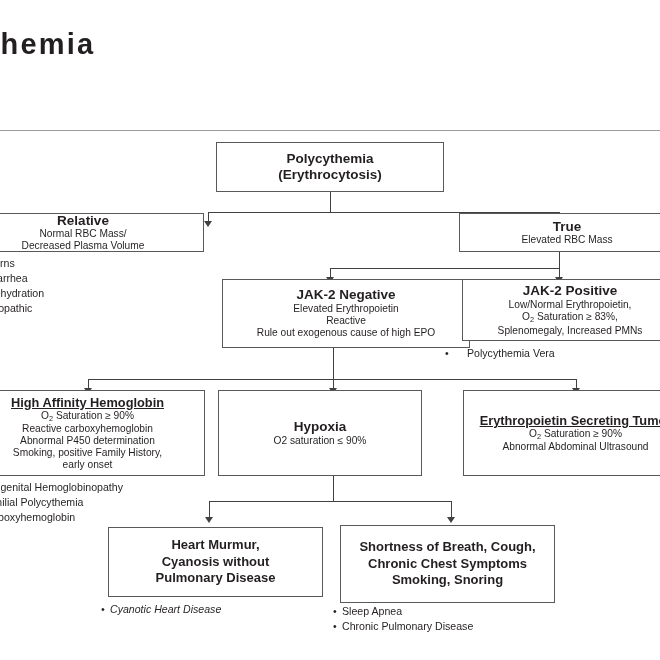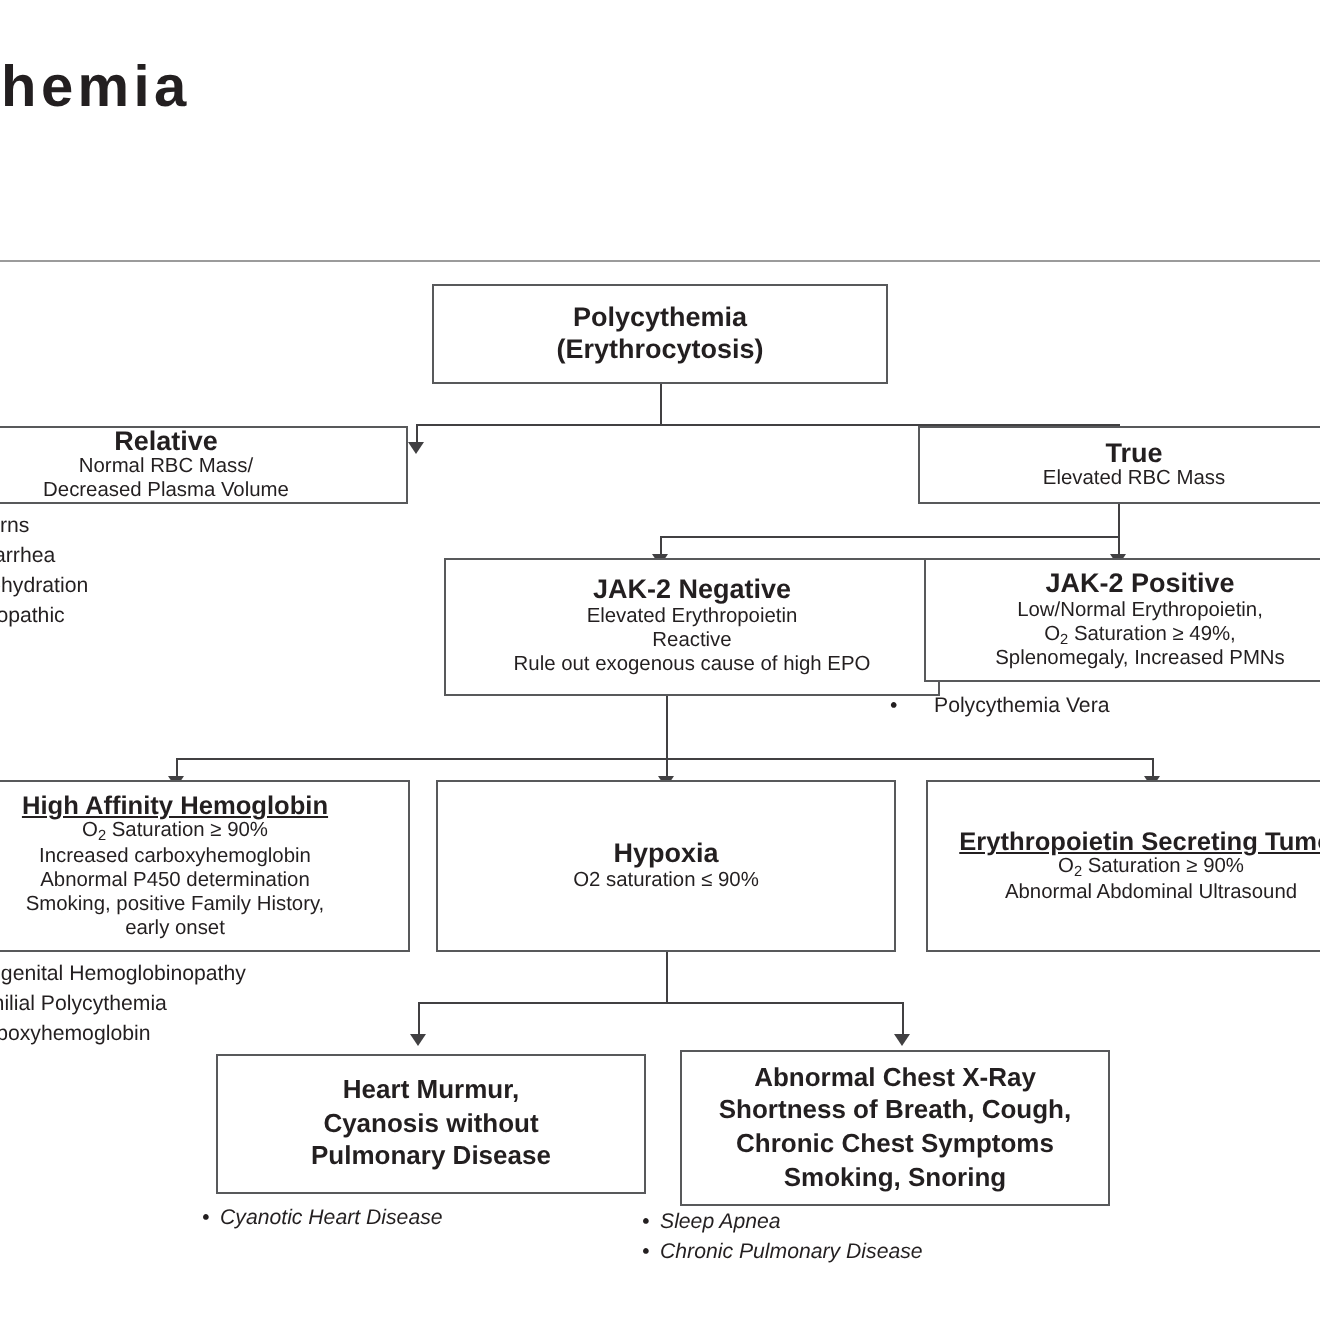--- a/index.html
+++ b/index.html
@@ -181,44 +181,44 @@
   <div class="node" style="left:222px; top:279px; width:248px; height:69px;">
     <div class="ttl">JAK-2 Negative</div>
     <div class="sub">Elevated Erythropoietin</div>
     <div class="sub">Reactive</div>
     <div class="sub">Rule out exogenous cause of high  EPO</div>
   </div>
 
   <div class="node" style="left:462px; top:279px; width:216px; height:62px;">
     <div class="ttl">JAK-2 Positive</div>
     <div class="sub">Low/Normal Erythropoietin,</div>
-    <div class="sub"><span>O<sub>2</sub></span><span> Saturation ≥ 49%,</span></div>
+    <div class="sub"><span>O<sub>2</sub></span><span> Saturation ≥ 83%,</span></div>
     <div class="sub">Splenomegaly, Increased PMNs</div>
   </div>
 
   <div class="bullets dotwide" style="left:445px; top:346px;">
     <span class="bi">Polycythemia Vera</span>
   </div>
 
   <div class="node" style="left:-30px; top:390px; width:235px; height:86px;">
     <div class="ttl sm">High Affinity Hemoglobin</div>
     <div class="sub"><span>O<sub>2</sub></span><span> Saturation ≥ 90%</span></div>
-    <div class="sub">Increased carboxyhemoglobin</div>
+    <div class="sub">Reactive carboxyhemoglobin</div>
     <div class="sub">Abnormal P450 determination</div>
     <div class="sub">Smoking, positive Family History,</div>
     <div class="sub">early onset</div>
   </div>
 
   <div class="bullets dot" style="left:-28px; top:480px;">
     <span class="bi">Congenital Hemoglobinopathy</span>
     <span class="bi">Familial Polycythemia</span>
     <span class="bi">Carboxyhemoglobin</span>
   </div>
 
-  <div class="node" style="left:218px; top:390px; width:230px; height:86px;">
+  <div class="node" style="left:218px; top:390px; width:204px; height:86px;">
     <div class="ttl">Hypoxia</div>
     <div class="sub">O2 saturation ≤ 90%</div>
   </div>
 
   <div class="node" style="left:463px; top:390px; width:225px; height:86px;">
     <div class="ttl sm">Erythropoietin Secreting Tumor</div>
     <div class="sub"><span>O<sub>2</sub></span><span> Saturation ≥ 90%</span></div>
     <div class="sub">Abnormal Abdominal Ultrasound</div>
   </div>
 
@@ -226,24 +226,23 @@
     <div class="ttl">Heart Murmur,</div>
     <div class="ttl">Cyanosis without</div>
     <div class="ttl">Pulmonary Disease</div>
   </div>
 
   <div class="bullets dot" style="left:101px; top:602px;font-style:italic;">
     <span class="bi">Cyanotic Heart Disease</span>
   </div>
 
   <div class="node multi" style="left:340px; top:525px; width:215px; height:78px;">
-    <div class="ttl">Abnormal Chest X-Ray</div>
     <div class="ttl">Shortness of Breath, Cough,</div>
     <div class="ttl">Chronic Chest Symptoms</div>
     <div class="ttl">Smoking, Snoring</div>
   </div>
 
-  <div class="bullets dot" style="left:321px; top:604px;font-style:italic;">
+  <div class="bullets dot" style="left:333px; top:604px;">
     <span class="bi">Sleep Apnea</span>
     <span class="bi">Chronic Pulmonary Disease</span>
   </div>
 
 </div>
 
 </body></html>

